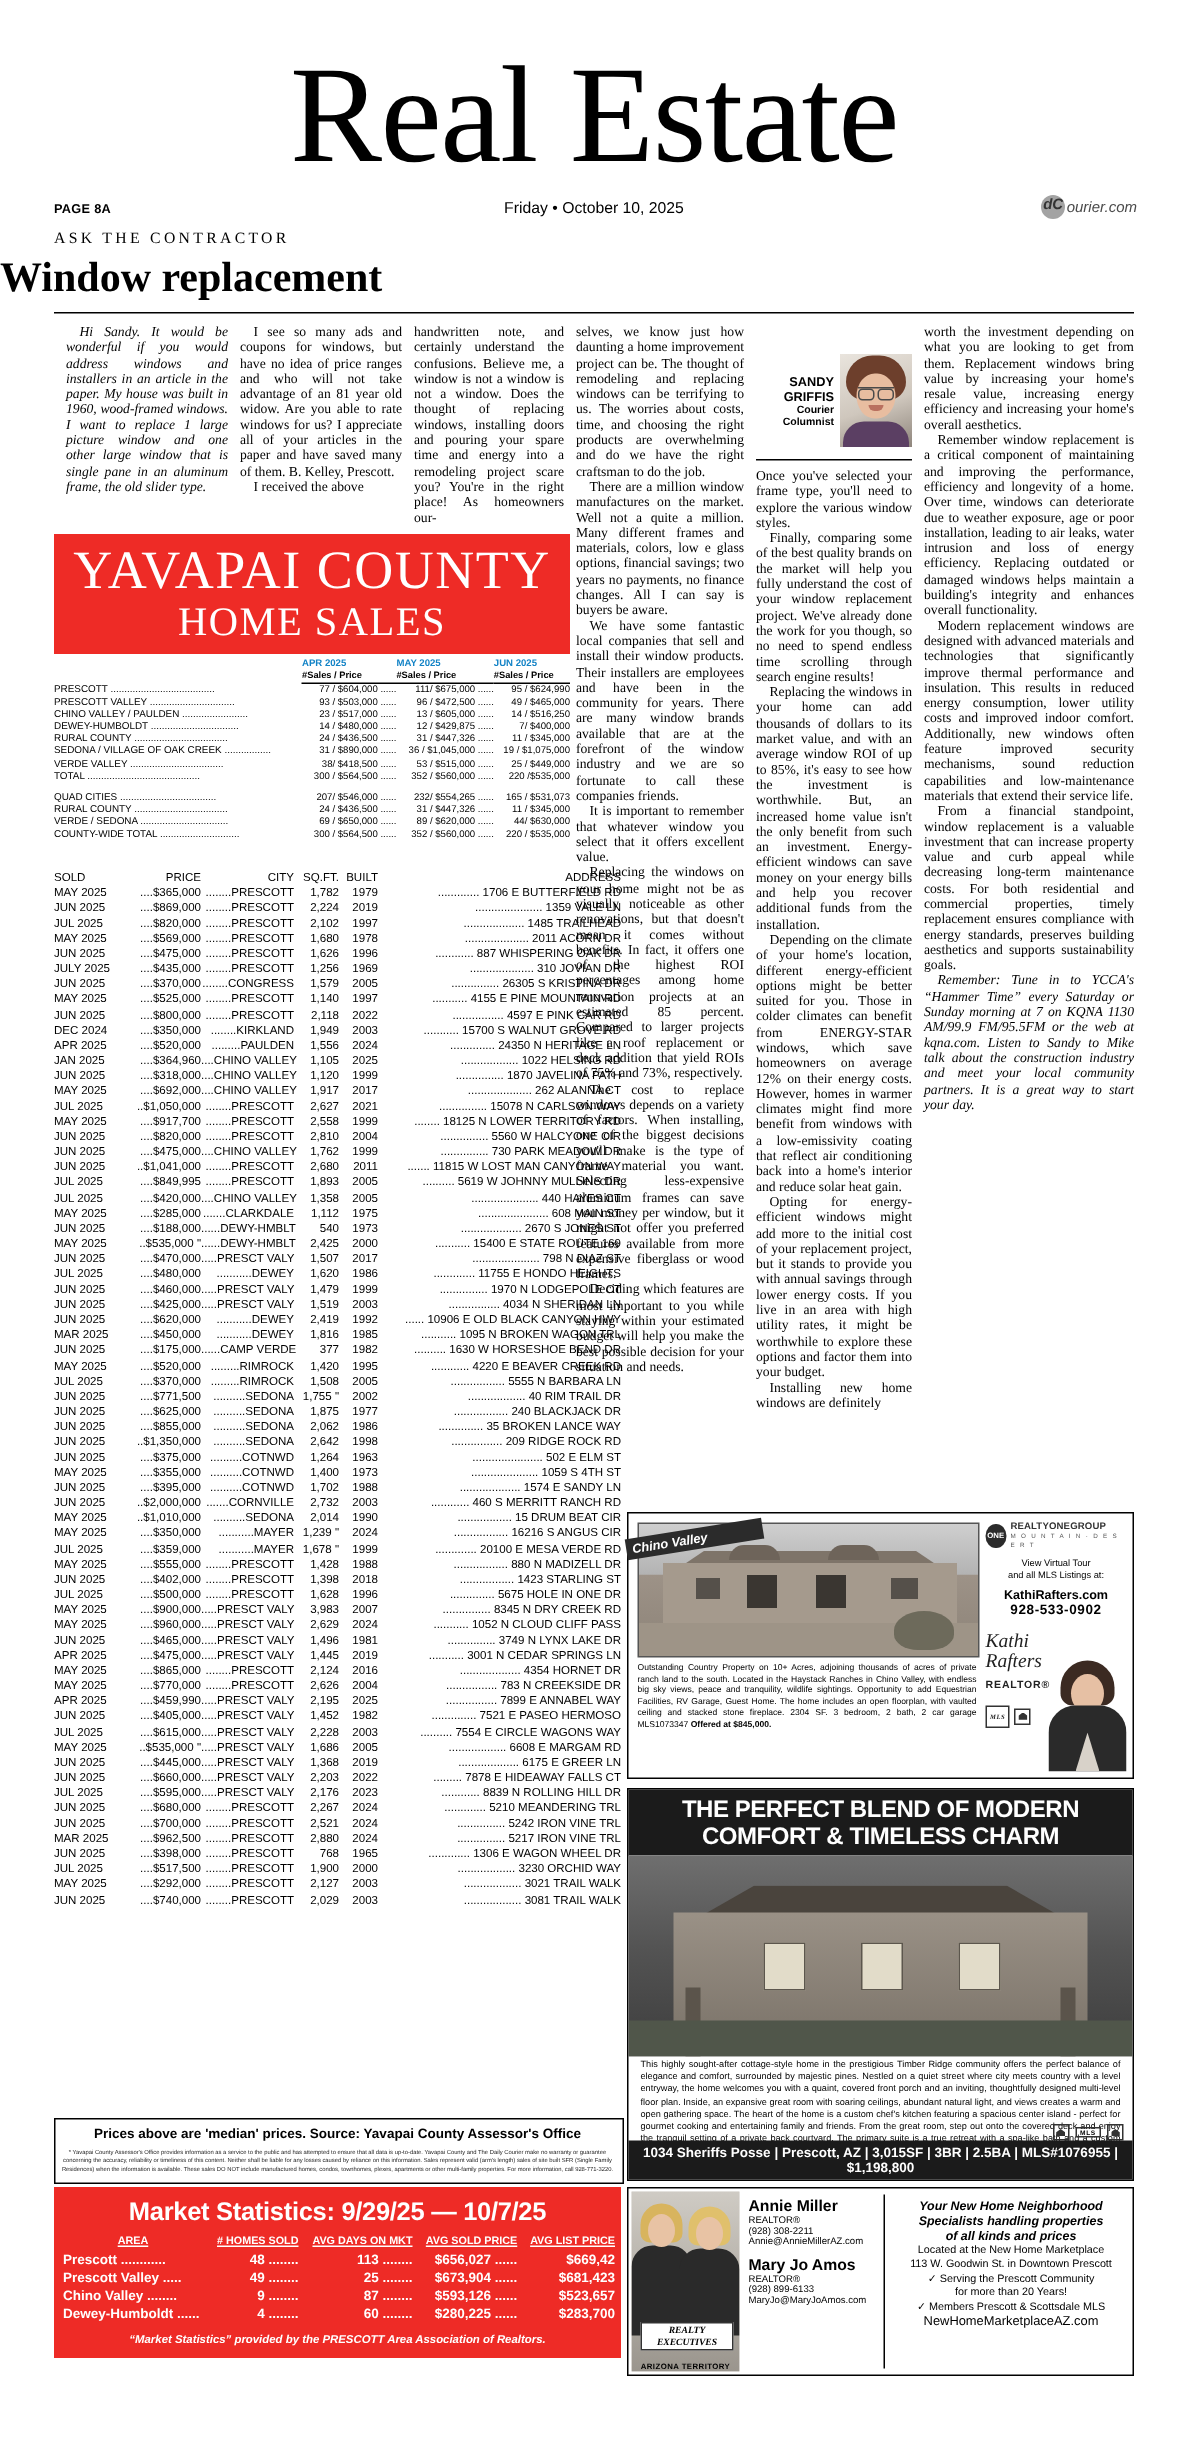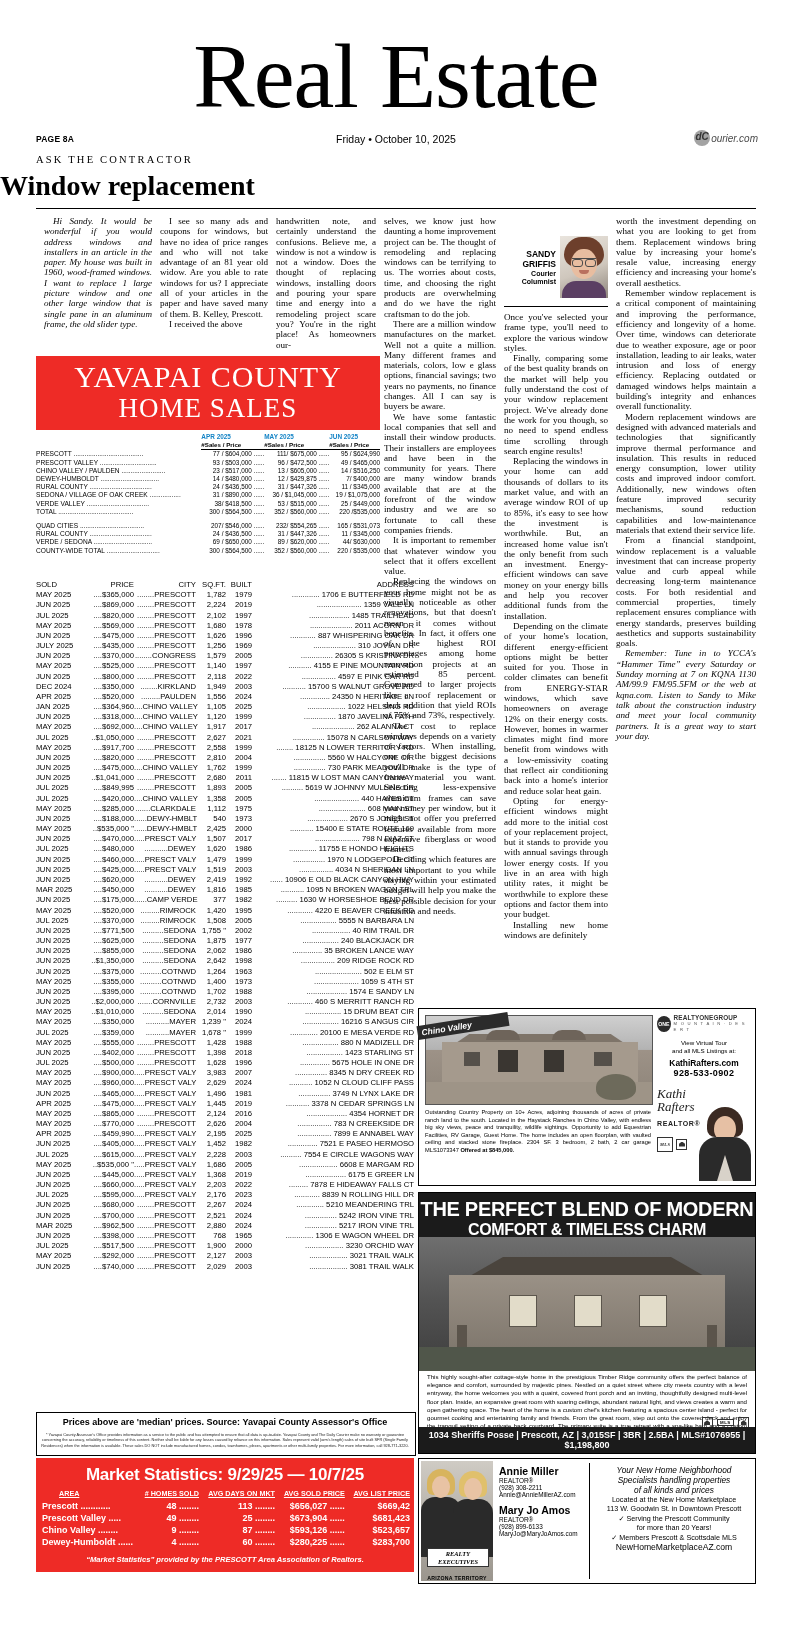--- a/index.html
+++ b/index.html
@@ -44,21 +44,21 @@
   .mug .nm{position:absolute;left:0;top:14px;width:52px;text-align:right;font-family:"Liberation Sans",sans-serif;font-size:8.5px;font-weight:bold;line-height:9.6px;}
   .mug .ttl{position:absolute;left:0;top:34px;width:52px;text-align:right;font-size:7px;font-weight:bold;line-height:8.2px;}
   .mug-rule{position:absolute;left:504px;top:306px;width:104px;border-top:1px solid #000;}
 
   .remember{font-style:italic;}
 
   
   .yav{position:absolute;left:36px;top:356px;width:344px;background:#fff;}
   .yav-hd{background:#ee2b26;color:#fff;text-align:center;padding:6px 0 8px;}
   .yav-hd .l1,.yav-hd .l2{font-family:"Liberation Serif",serif;font-weight:400;letter-spacing:1px;line-height:1;}
-  .yav-hd .l1{font-size:30px;}
+  .yav-hd .l1{font-size:36px;}
   .yav-hd .l2{font-size:27px;margin-top:3px;}
   .ytbl{width:344px;font-size:6.2px;border-collapse:collapse;margin-top:3px;}
   .ytbl td{padding:0 0 1.2px 0;white-space:nowrap;vertical-align:bottom;}
   .ytbl .mon{color:#1383c6;font-weight:bold;font-size:6.4px;}
   .ytbl .sub{font-weight:bold;font-size:6.2px;border-bottom:.8px solid #000;}
   .ytbl .reg{font-size:6.6px;}
   .ytbl .val{text-align:right;font-size:6.4px;}
 
   
   .sold{position:absolute;left:36px;top:580px;width:378px;font-size:7.7px;line-height:10.17px;white-space:nowrap;}
@@ -73,21 +73,21 @@
 
   .median{position:absolute;left:36px;top:1417px;width:378px;text-align:center;font-size:9px;font-weight:bold;}
   .disc{position:absolute;left:40px;top:1432px;width:370px;font-size:3.9px;line-height:5.4px;text-align:center;color:#222;}
   .disc-box{position:absolute;left:36px;top:1412px;width:378px;height:42px;border:1px solid #000;}
 
   
   .mstats{position:absolute;left:36px;top:1458px;width:378px;background:#ee2b26;color:#fff;padding-bottom:8px;}
   .mstats h2{margin:0;padding:7px 0 4px;text-align:center;font-size:17px;font-weight:bold;letter-spacing:-.2px;}
   .mstbl{width:100%;font-size:8.5px;border-collapse:collapse;}
   .mstbl th{font-size:7.2px;font-weight:bold;text-decoration:underline;padding:0 0 2px;}
-  .mstbl th.l{text-align:left;padding-left:23px;}
+  .mstbl th.l{text-align:center;padding-left:1px;}
   .mstbl th.r{text-align:right;padding-right:4px;}
   .mstbl td{font-weight:bold;padding:1px 0;font-size:9px;}
   .mstbl td.l{text-align:left;padding-left:6px;}
   .mstbl td.r{text-align:right;padding-right:4px;}
   .msnote{text-align:center;font-style:italic;font-size:7.6px;font-weight:bold;margin-top:7px;}
 
   
   .ad{position:absolute;border:1px solid #000;background:#fff;box-sizing:border-box;}
 
   
@@ -122,21 +122,21 @@
   .adA .agent .face2{position:absolute;left:15px;top:13px;width:22px;height:26px;border-radius:11px/13px;background:#e6c0a4;}
   .adA .agent .suit{position:absolute;left:0;bottom:0;width:52px;height:44px;background:#2a2a2a;border-radius:18px 18px 0 0;}
   .adA .agent .shirt{position:absolute;left:18px;bottom:0;width:16px;height:26px;background:#d8d2c9;clip-path:polygon(50% 0,100% 100%,0 100%);}
   .eqh{display:inline-block;width:9px;height:9px;border:.8px solid #333;position:relative;vertical-align:middle;}
   .eqh:before{content:"";position:absolute;left:1.5px;top:2px;width:6px;height:5px;background:#333;clip-path:polygon(50% 0,100% 45%,100% 100%,0 100%,0 45%);}
   .mlsbox{display:inline-block;border:.8px solid #333;font-size:4.4px;font-weight:bold;padding:0 2px;vertical-align:middle;letter-spacing:.4px;}
 
   
   .adB{left:418px;top:1192px;width:338px;height:262px;border:1px solid #000;background:#fff;}
   .adB .blk{position:absolute;left:0;top:0;width:336px;height:44px;background:#1b1b1b;color:#fff;text-align:center;}
-  .adB .blk .l1{font-size:20px;font-weight:bold;letter-spacing:-.3px;padding-top:5px;}
+  .adB .blk .l1{font-size:16px;font-weight:bold;letter-spacing:-.3px;padding-top:5px;}
   .adB .blk .l2{font-size:16px;font-weight:bold;letter-spacing:-.3px;}
   .adB .photo2{position:absolute;left:0;top:44px;width:336px;height:134px;overflow:hidden;}
   .adB .photo2 .sky2{position:absolute;inset:0;background:linear-gradient(180deg,#6f6f6f 0%,#545454 45%,#3d3d3d 100%);}
   .adB .photo2 .h2{position:absolute;left:30px;top:38px;width:276px;height:80px;background:linear-gradient(180deg,#9a9186 0%,#7e766c 100%);}
   .adB .photo2 .rf2{position:absolute;left:18px;top:20px;width:300px;height:24px;background:#4a443d;clip-path:polygon(8% 100%,22% 0,78% 0,92% 100%);}
   .adB .photo2 .win{position:absolute;top:58px;width:26px;height:30px;background:#e2dcc9;border:1px solid #5c564d;}
   .adB .photo2 .p1{position:absolute;left:38px;bottom:0;width:10px;height:46px;background:#5b544b;}
   .adB .photo2 .p2{position:absolute;right:38px;bottom:0;width:10px;height:46px;background:#5b544b;}
   .adB .photo2 .lawn{position:absolute;left:0;bottom:0;width:336px;height:24px;background:#50564a;}
   .adB .copy2{position:absolute;left:8px;top:180px;width:320px;font-size:6.1px;line-height:8.2px;text-align:justify;}
@@ -154,21 +154,21 @@
   .adC .ph3 .f_b{position:absolute;left:43px;top:17px;width:18px;height:22px;border-radius:9px/11px;background:#e8c3a4;}
   .adC .ph3 .b_b{position:absolute;left:32px;top:38px;width:40px;height:58px;background:#2a2a2a;border-radius:14px 14px 0 0;}
   .adC .relogo{position:absolute;left:8px;bottom:16px;width:60px;background:#fff;border:1px solid #333;text-align:center;font-family:"Liberation Serif",serif;font-weight:bold;font-style:italic;font-size:6.4px;line-height:7.4px;padding:1px 0;}
   .adC .azt{position:absolute;left:2px;bottom:2px;width:72px;text-align:center;font-size:5.2px;font-weight:bold;letter-spacing:.3px;}
   .adC .names{position:absolute;left:80px;top:6px;width:86px;}
   .adC .names .nm2{font-size:10.5px;font-weight:bold;}
   .adC .names .rl{font-size:6.4px;}
   .adC .names .ct{font-size:6.4px;}
   .adC .vrule{position:absolute;left:170px;top:4px;height:116px;border-left:1px solid #000;}
   .adC .rt{position:absolute;left:176px;top:6px;width:158px;text-align:center;}
-  .adC .rt .it{font-style:italic;font-weight:normal;font-size:8.3px;line-height:10px;}
+  .adC .rt .it{font-style:italic;font-weight:bold;font-size:8.3px;line-height:10px;}
   .adC .rt .ln{font-size:7.2px;line-height:9.4px;}
   .adC .rt .ck{font-size:7.2px;line-height:9.4px;}
   .adC .rt .url{font-size:8.6px;}
 
   .bold{font-weight:bold;}
 </style>
 </head>
 <body>
 
 <div class="page">
@@ -745,21 +745,21 @@
           <div class="d">1,496</div>
           <div class="e">1981</div>
           <div class="f">............... 3749 N LYNX LAKE DR</div>
         </div>
         <div class="r">
           <div class="a">APR 2025</div>
           <div class="b">....$475,000</div>
           <div class="c">.....PRESCT VALY</div>
           <div class="d">1,445</div>
           <div class="e">2019</div>
-          <div class="f">........... 3378 N CEDAR SPRINGS LN</div>
+          <div class="f">........... 3001 N CEDAR SPRINGS LN</div>
         </div>
         <div class="r">
           <div class="a">MAY 2025</div>
           <div class="b">....$865,000</div>
           <div class="c">........PRESCOTT</div>
           <div class="d">2,124</div>
           <div class="e">2016</div>
           <div class="f">................... 4354  HORNET DR</div>
         </div>
         <div class="r">

